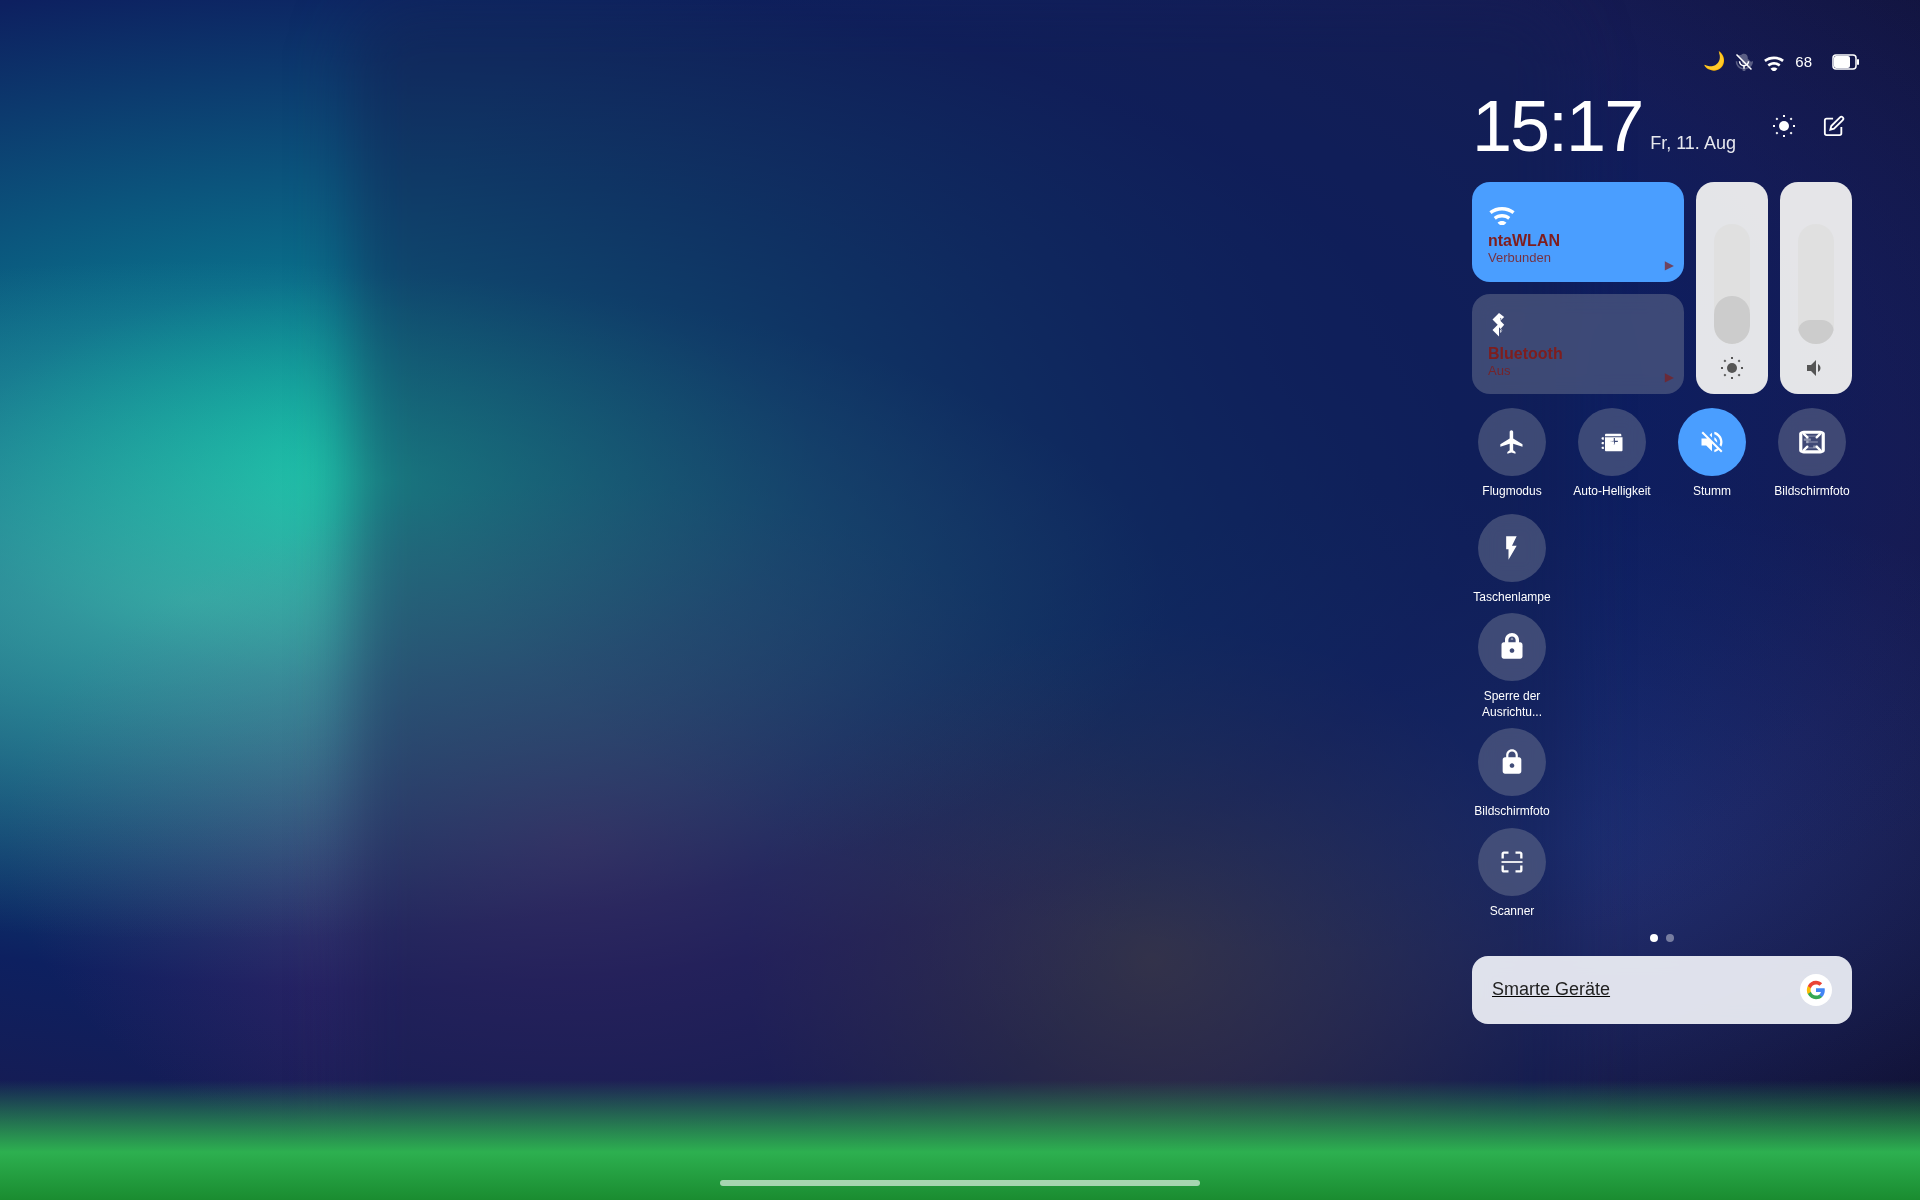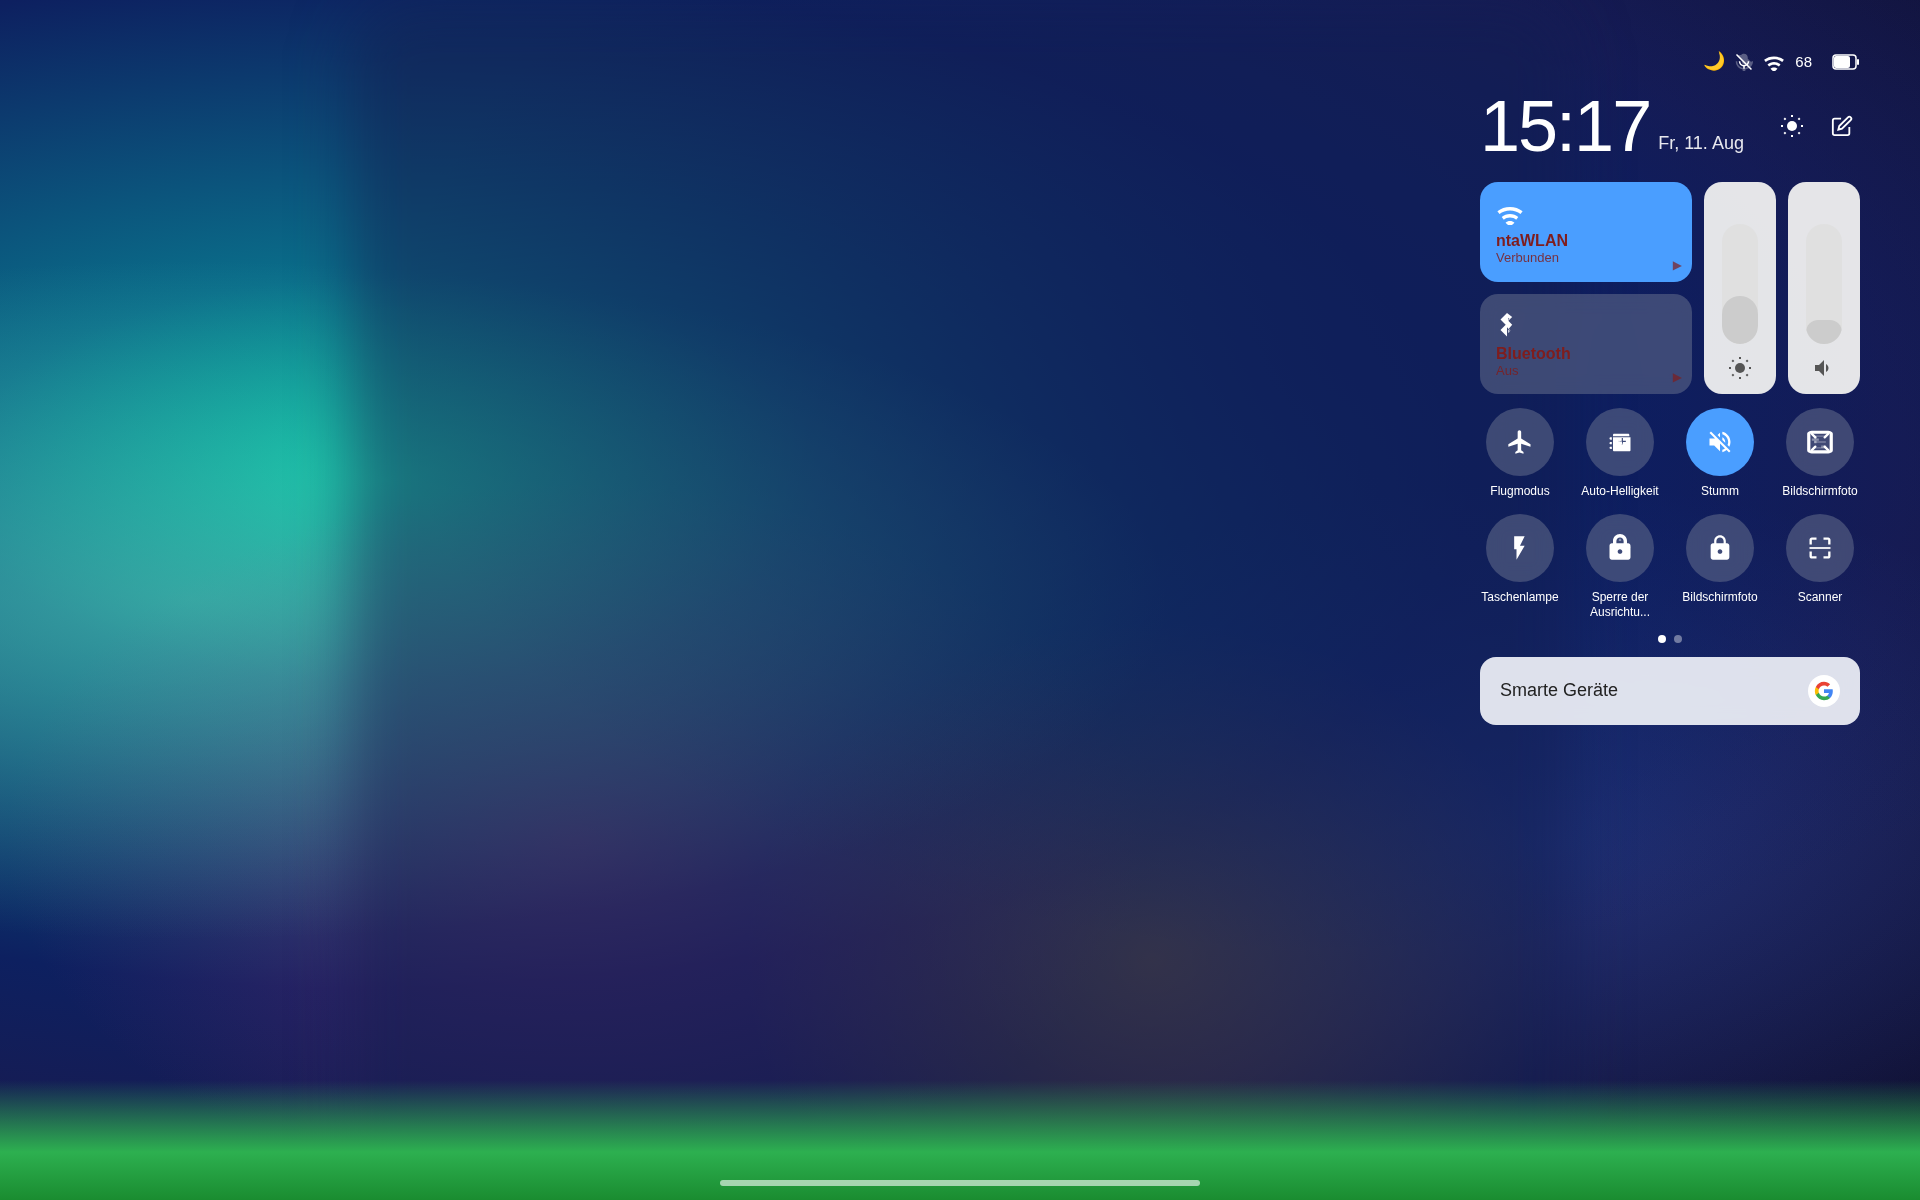--- a/index.html
+++ b/index.html
@@ -55,21 +55,21 @@
       gap: 10px;
       color: white;
       font-size: 18px;
       z-index: 10;
     }
 
     
     .control-center {
       position: absolute;
       top: 90px;
-      right: 60px;
+      right: 68px;
       width: 380px;
       z-index: 10;
     }
 
     
     .time-header {
       display: flex;
       align-items: center;
       justify-content: space-between;
       margin-bottom: 20px;
@@ -225,20 +225,21 @@
       text-align: center;
       line-height: 1.3;
     }
 
     
     .quick-actions-2 {
       display: flex;
       justify-content: space-between;
       margin-bottom: 14px;
       gap: 8px;
+      flex-direction: column;
     }
 
     
     .page-dots {
       display: flex;
       justify-content: center;
       gap: 8px;
       margin-bottom: 14px;
     }
     .dot {
@@ -253,20 +254,21 @@
 
     
     .smart-devices {
       background: rgba(240,242,248,0.92);
       border-radius: 16px;
       padding: 18px 20px;
       display: flex;
       align-items: center;
       justify-content: space-between;
       backdrop-filter: blur(10px);
+      text-decoration: underline;
     }
     .smart-devices-label {
       font-size: 18px;
       color: #222;
       font-weight: 400;
     }
     .google-icon {
       width: 32px;
       height: 32px;
       border-radius: 50%;

